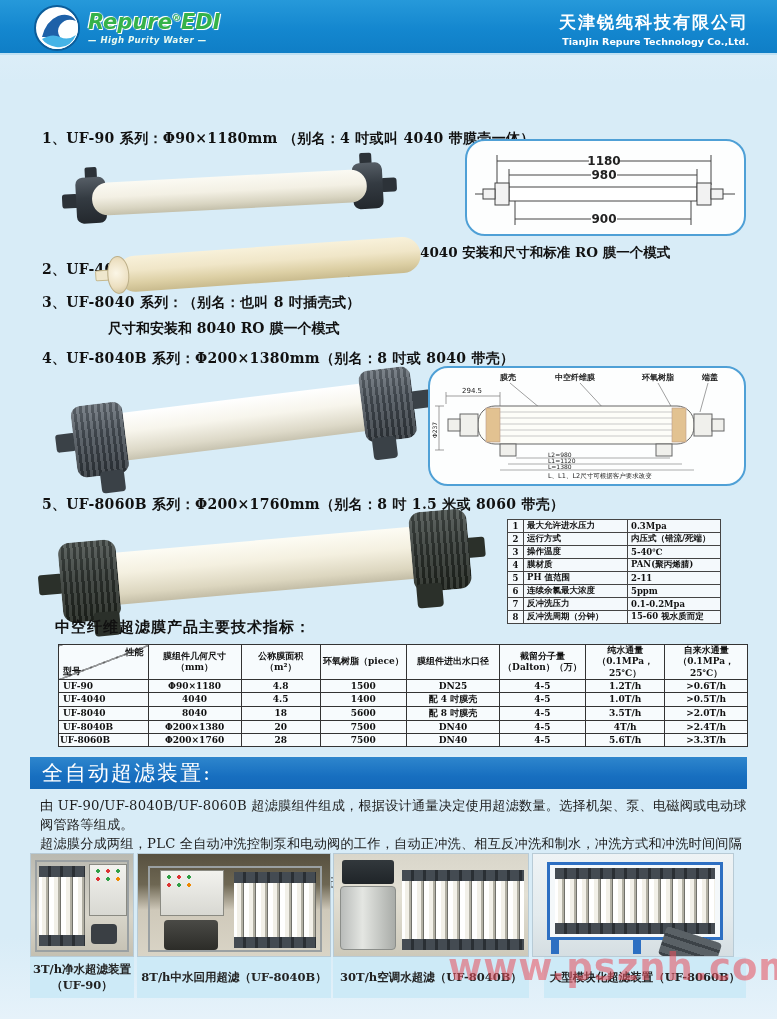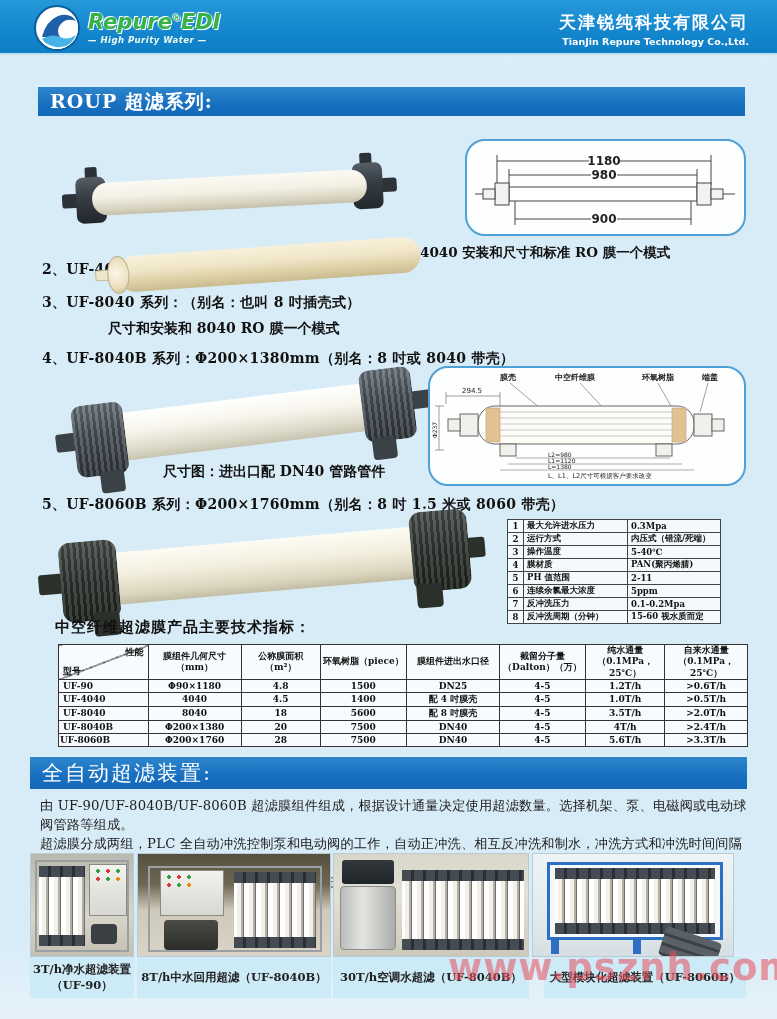--- a/index.html
+++ b/index.html
@@ -160,24 +160,22 @@
         <div class="logo-name"><span>Repure</span><sup>®</sup><span>EDI</span></div>
         <div class="logo-tag">— High Purity Water —</div>
       </div>
     </div>
     <div class="company">
       <div class="company-cn">天津锐纯科技有限公司</div>
       <div class="company-en">TianJin Repure Technology Co.,Ltd.</div>
     </div>
   </div>
 
-  <div class="banner banner1">
-    <span>ROUP 超滤系列:</span>
-  </div>
-
+
+  <div class="item" style="left:42px; top:130px;">1、UF-90 系列：Φ90×1180mm （别名：4 吋或叫 4040 带膜壳一体）</div>
 
   <div class="pphoto uf90">
     <div class="nip l"></div>
       <div class="nip r"></div>
     <div class="stub l"></div>
       <div class="stub r"></div>
     <div class="cap l"></div>
       <div class="cap r"></div>
     <div class="tube"></div>
   </div>
@@ -226,21 +224,20 @@
 
   <div class="pphoto uf8040b">
     <div class="nip l"></div>
       <div class="nip r"></div>
     <div class="tube"></div>
     <div class="cap l"></div>
       <div class="cap r"></div>
     <div class="port l"></div>
       <div class="port r"></div>
   </div>
-  <div class="note" style="left:163px; top:463px; font-size:14px;">尺寸图：进出口配 DN40 管路管件</div>
 
   <div class="diagbox diag2">
     <svg width="313" height="115" viewBox="0 0 313 115">
       <text x="78" y="12" font-size="8" font-weight="bold" text-anchor="middle">膜壳</text>
       <text x="145" y="12" font-size="8" font-weight="bold" text-anchor="middle">中空纤维膜</text>
       <text x="228" y="12" font-size="8" font-weight="bold" text-anchor="middle">环氧树脂</text>
       <text x="280" y="12" font-size="8" font-weight="bold" text-anchor="middle">端盖</text>
       <g stroke="#777" stroke-width=".7" fill="none">
         <line x1="80" y1="15" x2="110" y2="40"></line>
           <line x1="150" y1="15" x2="175" y2="42"></line>

